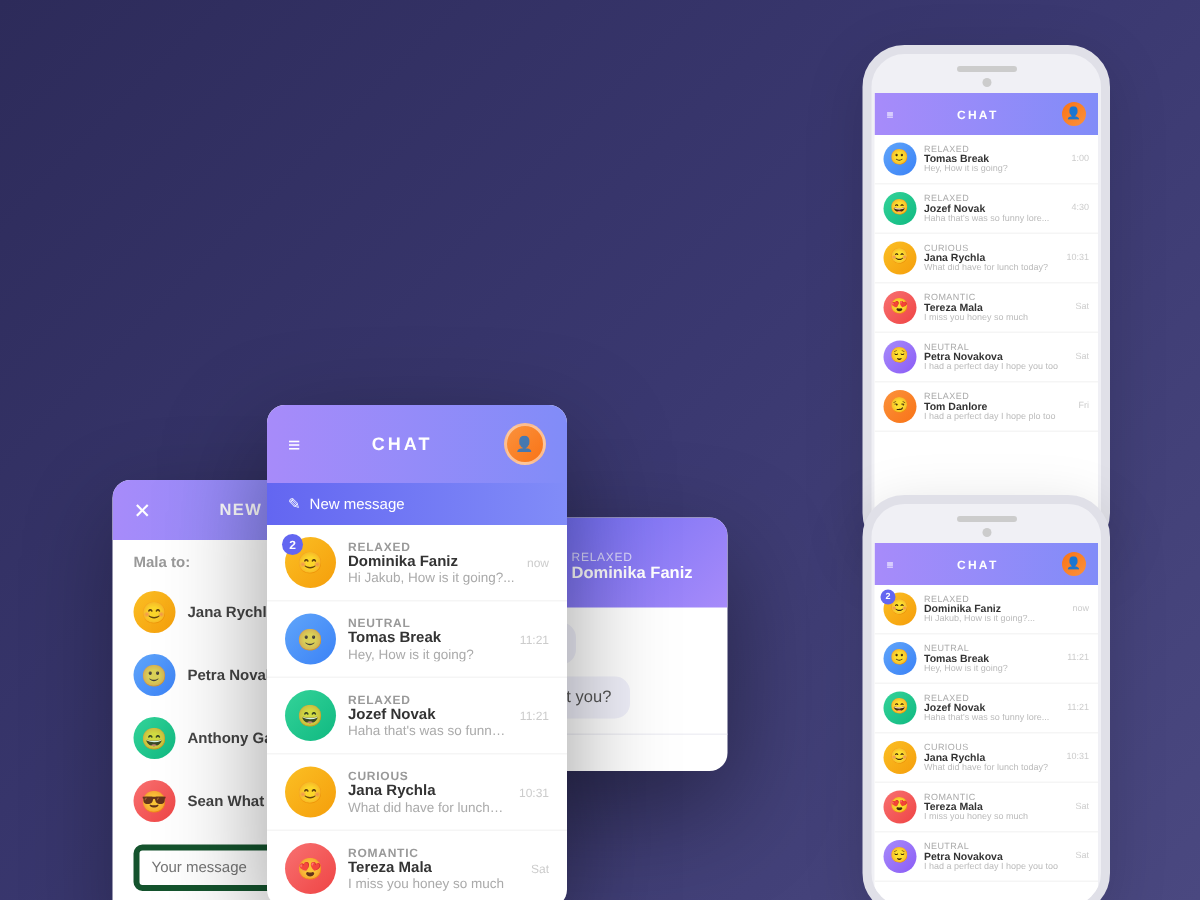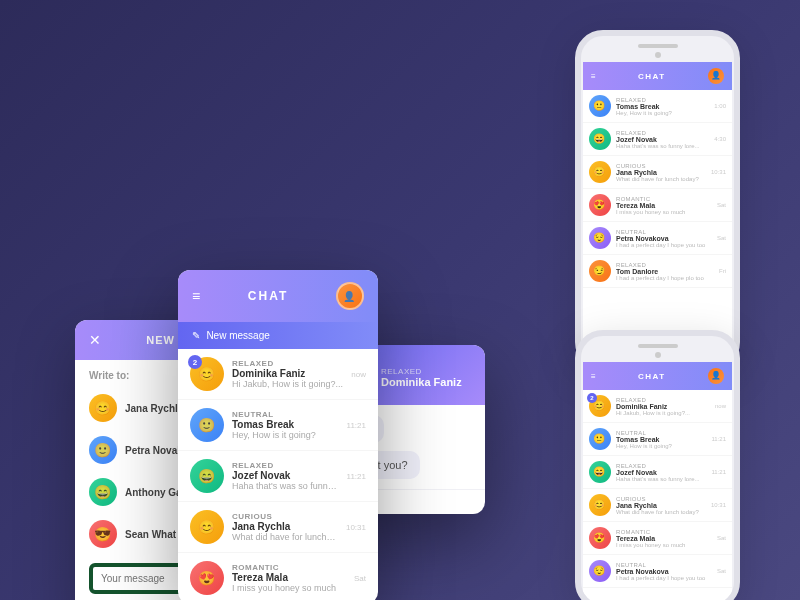--- a/index.html
+++ b/index.html
@@ -357,21 +357,21 @@
     }
   </style>
 </head>
 <body>
 
 <div class="new-message-panel">
   <div class="nm-header">
     <span class="nm-close">✕</span>
     <span class="nm-header-title">NEW MESSAGE</span>
   </div>
-  <div class="nm-write-to">Write to:</div>
+  <div class="nm-write-to">Mala to:</div>
   <div class="nm-contact">
     <div class="nm-avatar av1">
         <div class="face">😊</div>
       </div>
     <span class="nm-name">Jana Rychla</span>
     <span class="online-dot"></span>
   </div>
   <div class="nm-contact">
     <div class="nm-avatar av2">
         <div class="face">🙂</div>

